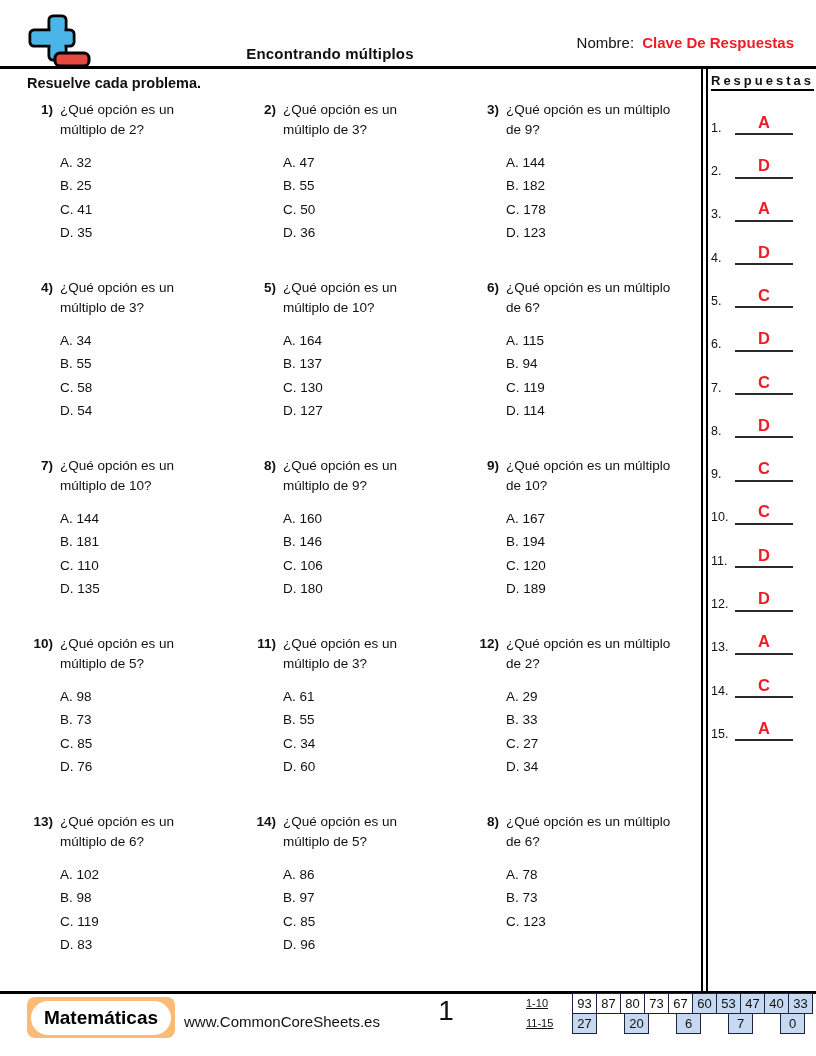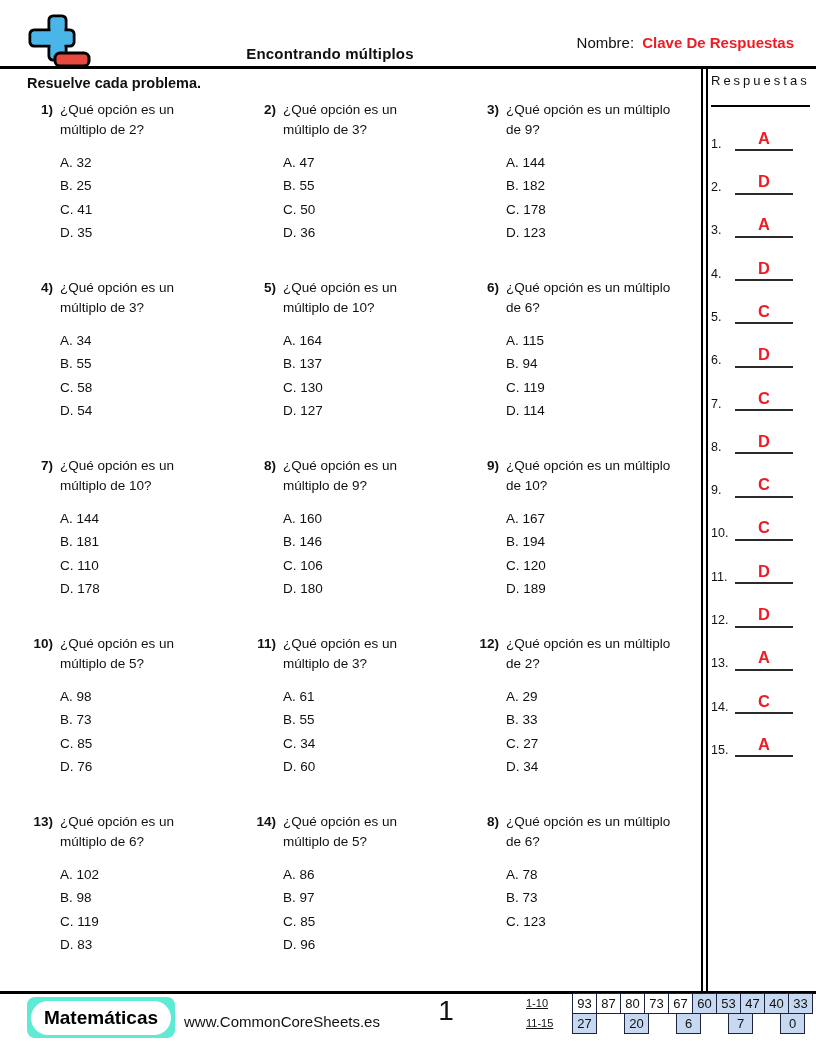--- a/index.html
+++ b/index.html
@@ -31,31 +31,31 @@
   .qtext{font-size:13.5px;line-height:1.5;max-width:152px;}
   .question.col3 .qtext{max-width:178px;}
   .opts{margin-top:10px;}
   .opt{font-size:13.5px;line-height:23.5px;}
 
   
   .divider{position:absolute;top:66px;height:929px;width:2px;background:#000;}
   .divider.a{left:701px;}
   .divider.b{left:706px;}
   .answers-panel{position:absolute;left:711px;top:71px;width:102px;}
-  .answers-title{display:inline-block;font-size:13px;font-weight:400;letter-spacing:3px;
-    border-bottom:2px solid #000;padding-bottom:17px;white-space:nowrap;}
+  .answers-title{display:inline-block;font-size:13px;font-weight:700;letter-spacing:3px;
+    border-bottom:2px solid #000;padding-bottom:1px;white-space:nowrap;}
   .answers-list{margin-top:1px;}
   .ans-item{height:43.3px;display:flex;align-items:flex-end;}
   .ans-num{flex:none;width:24px;font-size:12.5px;line-height:1;padding-bottom:1px;}
   .ans-line{width:58px;text-align:center;border-bottom:2px solid #2a2a2a;}
   .ans-letter{display:inline-block;color:var(--accent);font-weight:700;font-size:16.5px;line-height:1;padding-bottom:3px;}
 
   
   .footer-line{position:absolute;top:991px;left:0;width:816px;height:3px;background:#000;}
-  .brand-box{position:absolute;left:27px;top:997px;width:148px;height:41px;background:#5eead4;border-radius:8px;
+  .brand-box{position:absolute;left:27px;top:997px;width:148px;height:41px;background:#fdba74;border-radius:8px;
     display:flex;align-items:center;justify-content:center;}
   .brand-pill{background:#fff;border-radius:20px;height:34px;width:140px;display:flex;align-items:center;justify-content:center;
     font-weight:700;font-size:19px;color:#000;}
   .website{position:absolute;left:184px;top:1013px;font-size:15px;}
   .page-num{position:absolute;left:400px;top:995px;width:92px;text-align:center;font-size:28px;font-weight:400;}
 
   .score-table{position:absolute;top:993px;right:3px;}
   .score-row{display:flex;justify-content:flex-start;}
   .score-row + .score-row{margin-top:-1px;}
   .score-label{flex:none;width:46px;text-align:left;padding-right:4px;font-size:11px;line-height:21px;white-space:nowrap;text-decoration:underline;}
@@ -170,21 +170,21 @@
   </div>
 
   <div class="question">
     <span class="qnum">7)</span>
     <div class="qbody">
       <div class="qtext">¿Qué opción es un múltiplo de 10?</div>
       <div class="opts">
             <div class="opt">A. 144</div>
             <div class="opt">B. 181</div>
             <div class="opt">C. 110</div>
-            <div class="opt">D. 178</div>
+            <div class="opt">D. 135</div>
           </div>
     </div>
   </div>
 
   <div class="question">
     <span class="qnum">8)</span>
     <div class="qbody">
       <div class="qtext">¿Qué opción es un múltiplo de 9?</div>
       <div class="opts">
             <div class="opt">A. 160</div>

